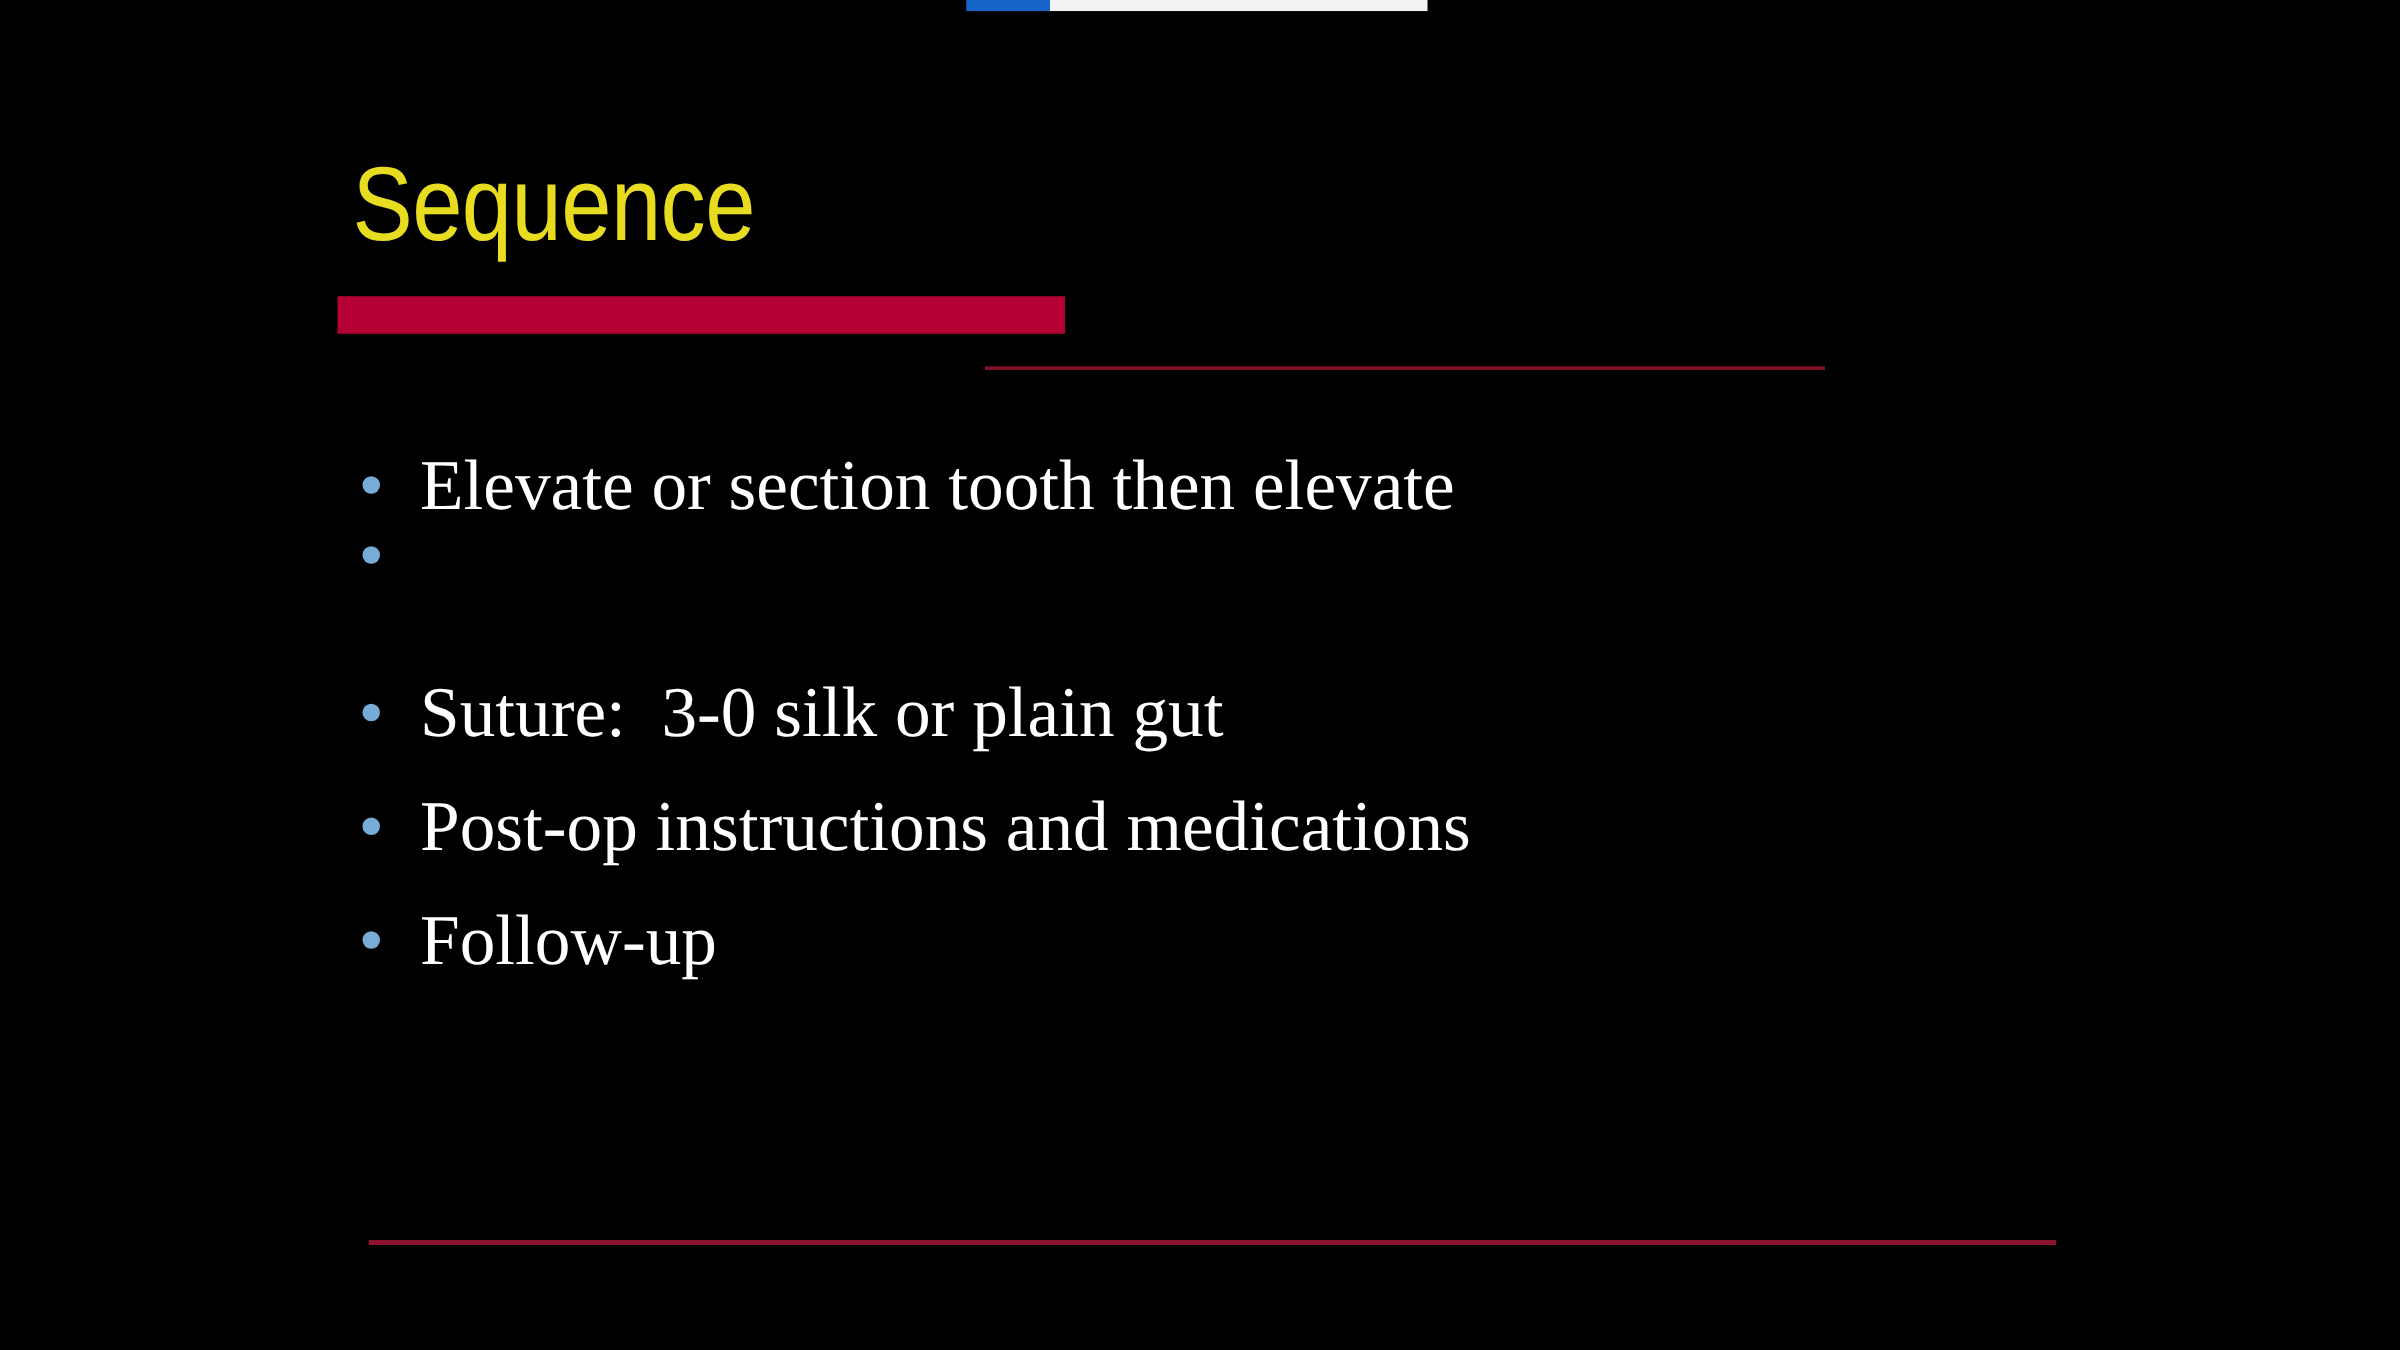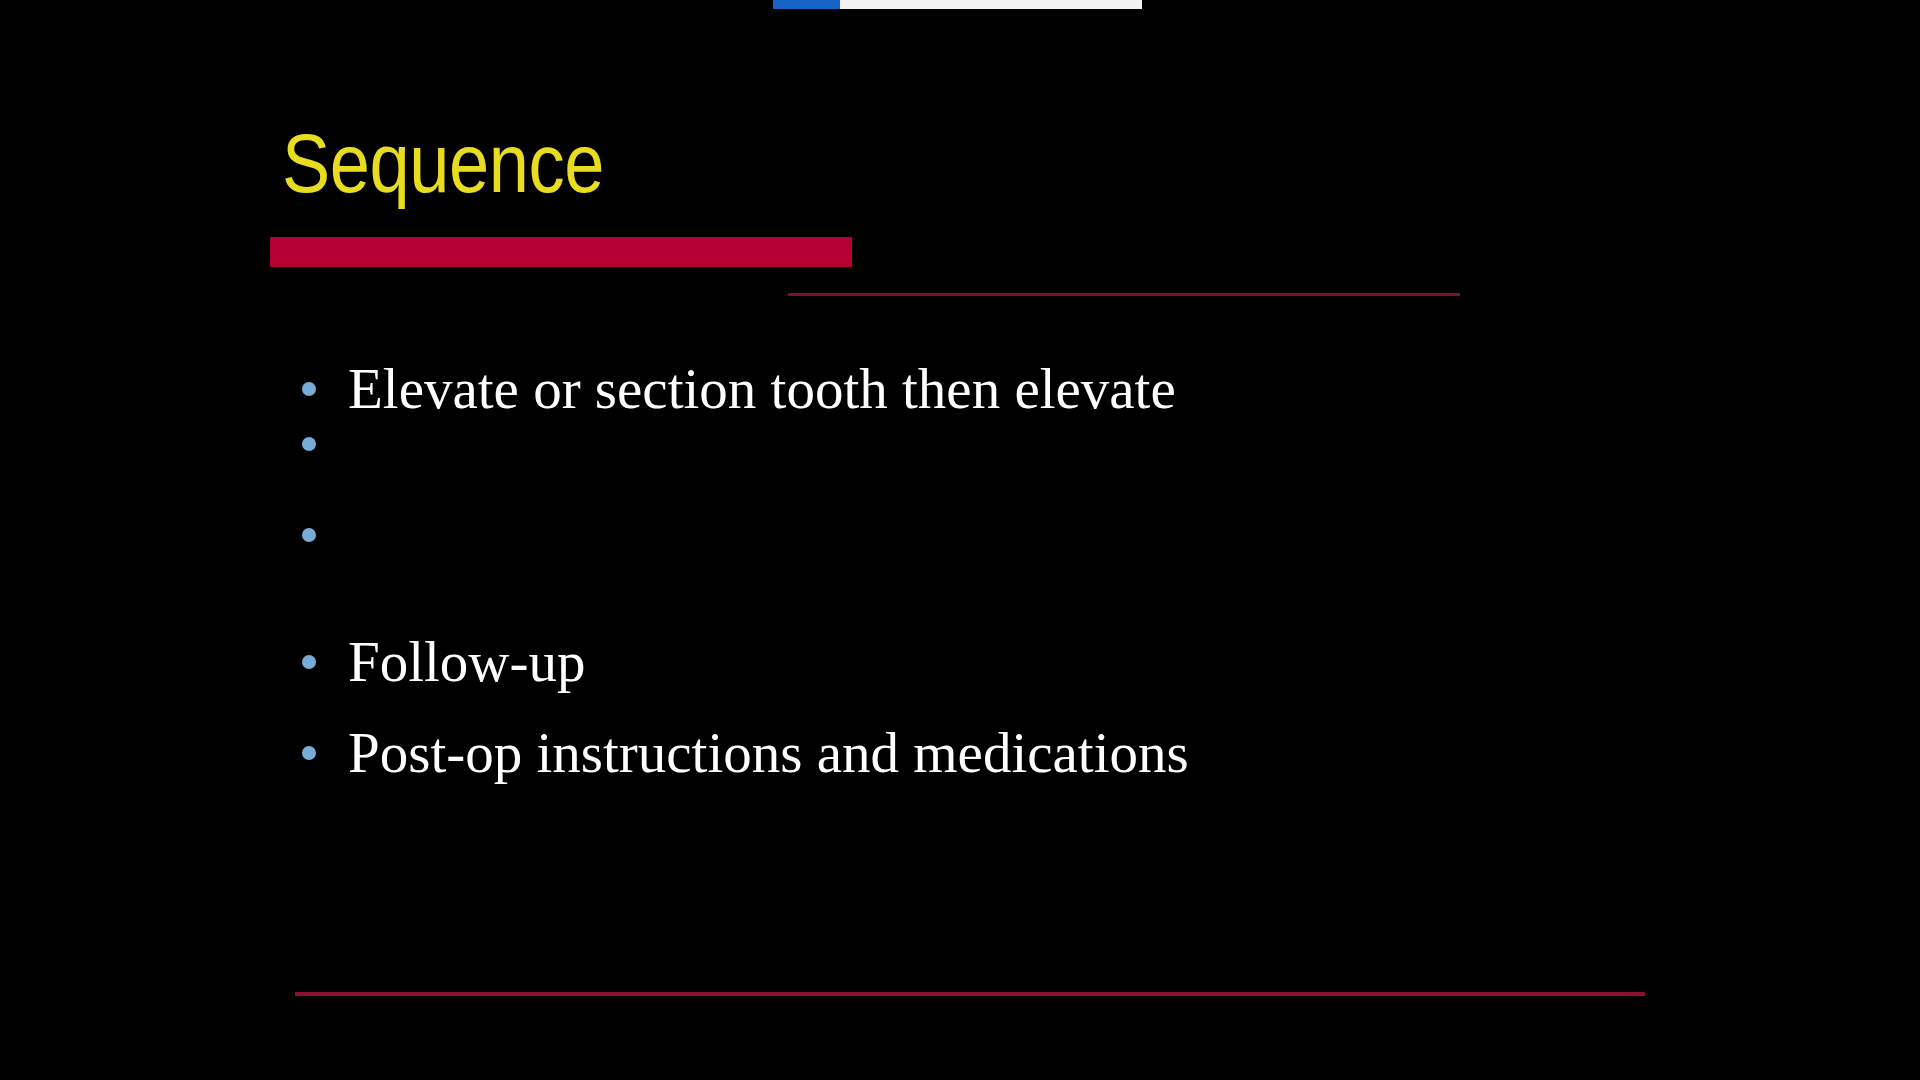--- a/index.html
+++ b/index.html
@@ -91,21 +91,21 @@
     left: 295px;
     top: 992px;
     width: 1350px;
     height: 4px;
     background: #8C1230;
   }
 
   
   #bullets {
     position: absolute;
-    left: 302px;
+    left: 290px;
     top: 358px;
     width: 1400px;
   }
   .bullet-row {
     display: flex;
     align-items: baseline;
     height: 91px;
   }
   .bullet-marker {
     flex: 0 0 auto;
@@ -148,29 +148,30 @@
       <span class="bullet-marker"></span>
       <span class="bullet-text">Elevate or section tooth then elevate</span>
     </div>
 
     <div class="bullet-row">
       <span class="bullet-marker"></span>
     </div>
 
     <div class="bullet-row">
       <span class="bullet-marker"></span>
+      <span class="bullet-text">Suture:  3-0 silk or plain gut</span>
+    </div>
+
+    <div class="bullet-row">
+      <span class="bullet-marker"></span>
+      <span class="bullet-text">Post-op instructions and medications</span>
     </div>
 
     <div class="bullet-row">
       <span class="bullet-marker"></span>
       <span class="bullet-text">Follow-up</span>
-    </div>
-
-    <div class="bullet-row">
-      <span class="bullet-marker"></span>
-      <span class="bullet-text">Post-op instructions and medications</span>
     </div>
 
   </div>
 
   <div id="rule-bottom"></div>
 
 </div>
 
 </body></html>

